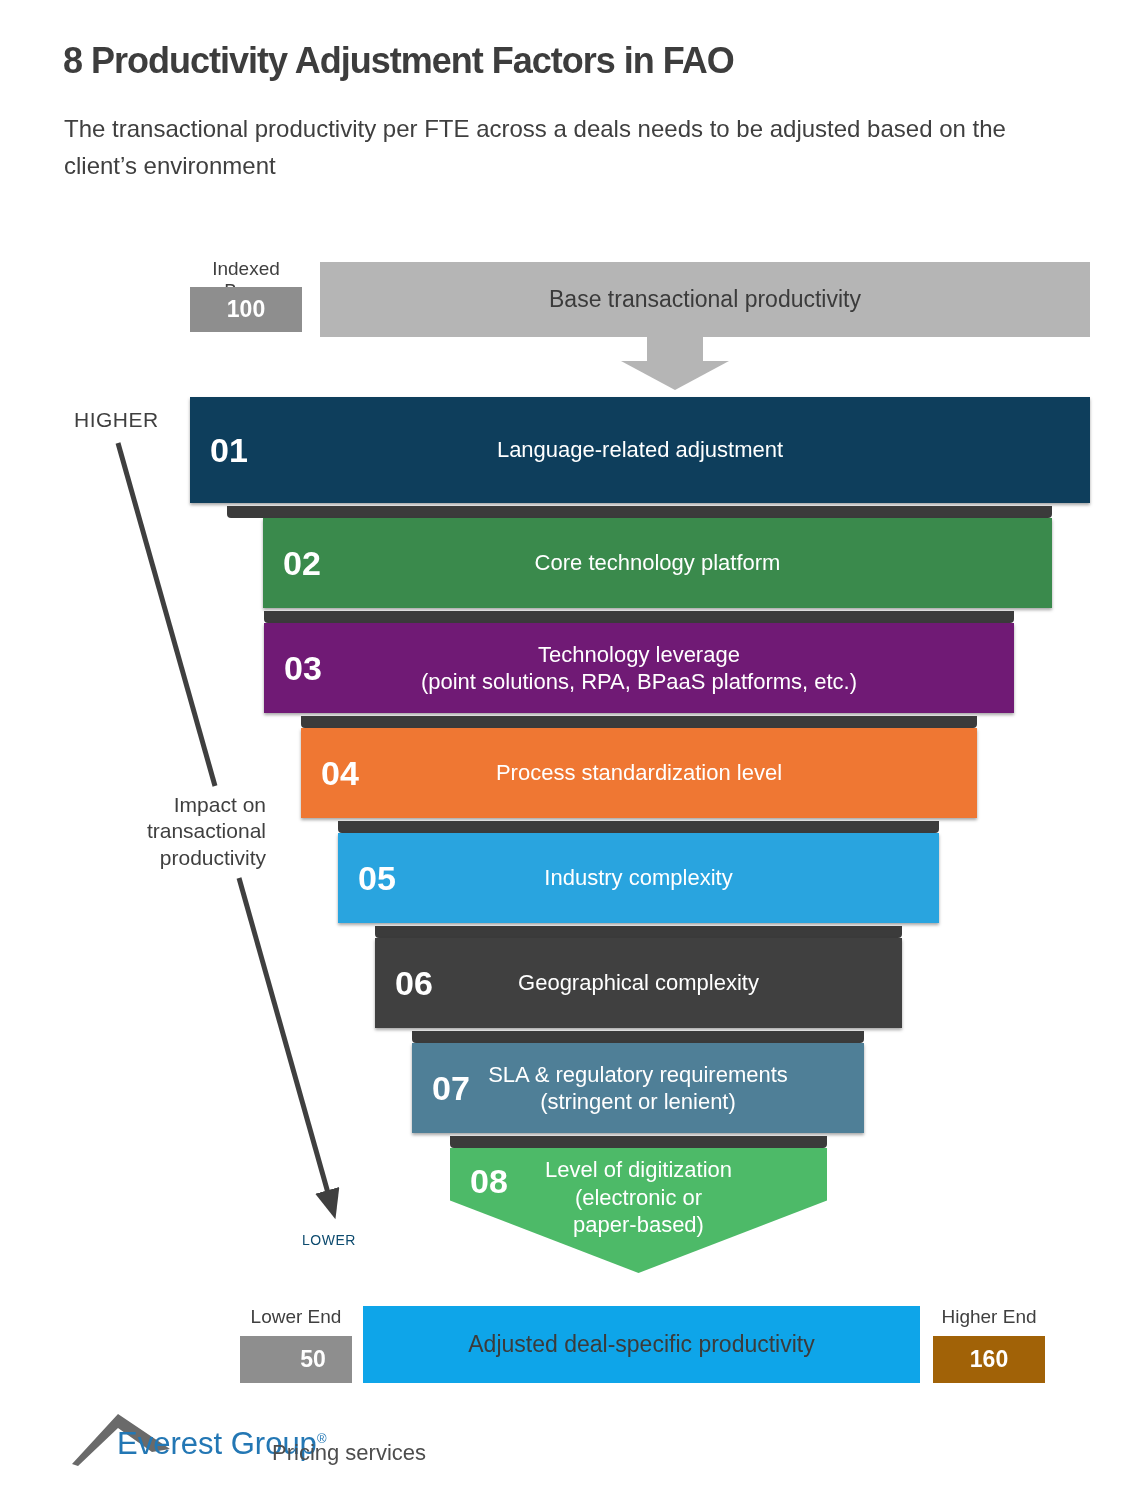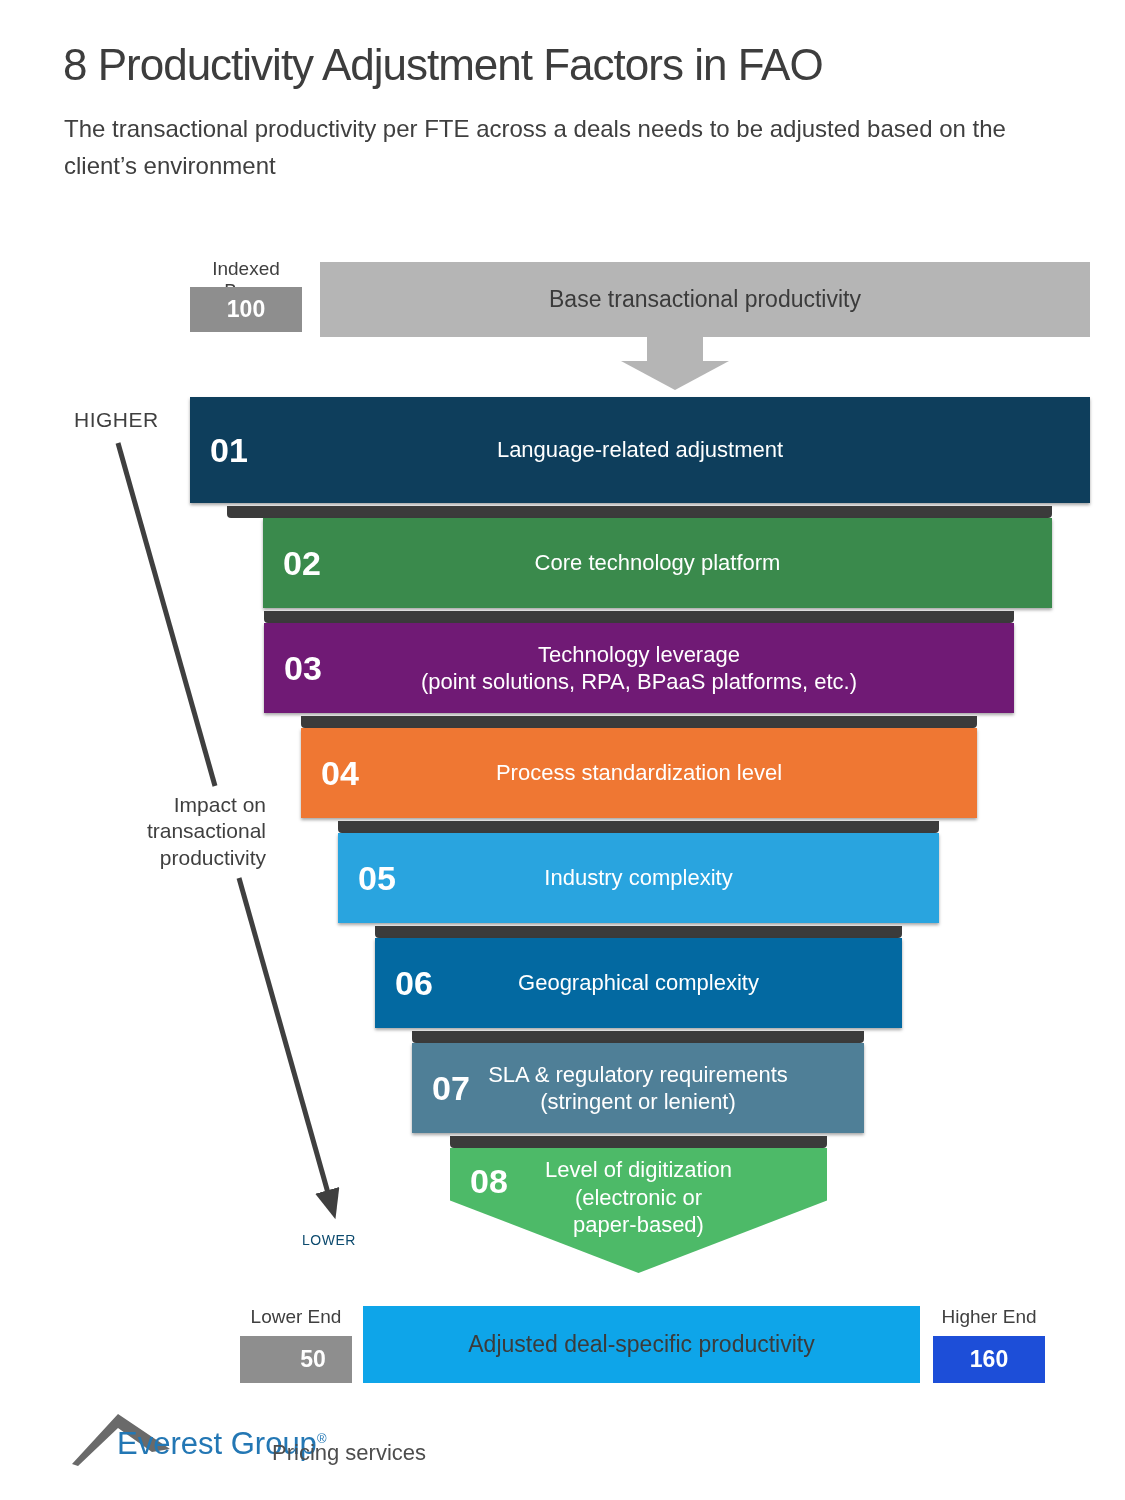--- a/index.html
+++ b/index.html
@@ -1,21 +1,21 @@
 <!DOCTYPE html>
 <html><head>
 <meta charset="utf-8">
 <style>
   * { margin:0; padding:0; box-sizing:border-box; }
   html,body { background:#ffffff; }
   body { font-family:"Liberation Sans", sans-serif; color:#3f3f3f; }
   #canvas { position:relative; width:1125px; height:1500px; background:#fff; overflow:hidden; }
 
   
-  .title { position:absolute; left:63px; top:40px; font-size:44px; font-weight:normal;
+  .title { position:absolute; left:63px; top:40px; font-size:36px; font-weight:bold;
            letter-spacing:-1px; color:#3d3d3d; }
   .subtitle { position:absolute; left:64px; top:110px; width:1005px; font-size:24px;
               line-height:1.55; color:#3f3f3f; }
 
   
   .idx-label { position:absolute; left:190px; top:258px; width:112px; text-align:center;
                font-size:19px; color:#3f3f3f; }
   .idx-box { position:absolute; left:190px; top:287px; width:112px; height:45px;
              display:flex; align-items:center; justify-content:center;
              font-size:23px; font-weight:bold; color:#fff; }
@@ -137,21 +137,21 @@
   <div class="bar b5">
     <div class="band" style="background: rgb(59, 59, 59);"></div>
     <div class="fill" style="background: rgb(41, 164, 223);">
       <span class="num">05</span>
       <span class="lbl">Industry complexity</span>
     </div>
   </div>
 
   <div class="bar b6">
     <div class="band" style="background: rgb(59, 59, 59);"></div>
-    <div class="fill" style="background: #0369a1;">
+    <div class="fill" style="background: #404040;">
       <span class="num">06</span>
       <span class="lbl">Geographical complexity</span>
     </div>
   </div>
 
   <div class="bar b7">
     <div class="band" style="background: rgb(59, 59, 59);"></div>
     <div class="fill" style="background: rgb(79, 127, 151);">
       <span class="num">07</span>
       <span class="lbl">SLA &amp; regulatory requirements
@@ -166,21 +166,21 @@
       <span class="lbl">Level of digitization
 (electronic or
 paper-based)</span>
     </div>
   </div>
 
   <div class="lowend-label">Lower End</div>
   <div class="lowend-box" style="background: rgb(142, 142, 142);">50</div>
   <div class="result-bar" style="background: #0ea5e9;">Adjusted deal-specific productivity</div>
   <div class="highend-label">Higher End</div>
-  <div class="highend-box" style="background: #1d4ed8;">160</div>
+  <div class="highend-box" style="background: #a16207;">160</div>
 
   <svg width="120" height="60" style="position:absolute; left:68px; top:1408px;" viewBox="0 0 120 60">
     <path d="M4,56 L50,6 L102,41 L84,44 L50,20 L10,58 Z" fill="#6a6a6a"></path>
   </svg>
   <div class="brand-name">
     <span>Everest Group</span><sup>®</sup>
   </div>
   <div class="brand-tagline">Pricing services</div>
 
 </div>

